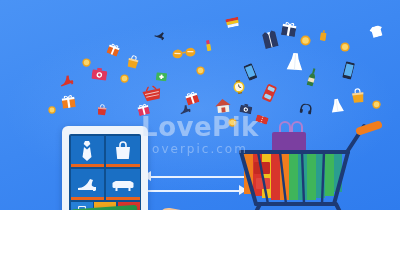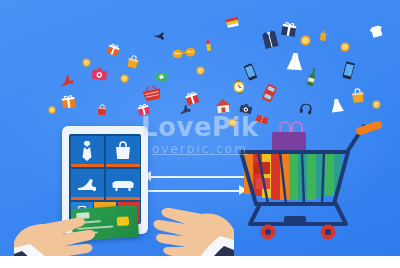--- a/index.html
+++ b/index.html
@@ -1,18 +1,18 @@
 <!DOCTYPE html>
 <html><head>
 <meta charset="utf-8">
 <style>
   html,body{margin:0;padding:0;background:#fff;}
   body{font-family:"Liberation Sans",sans-serif;}
   #stage{
-    position:relative;width:400px;height:256px;overflow:hidden;
+    position:relative;width:400px;height:210px;overflow:hidden;
     background:linear-gradient(160deg,#4a93f5 0%,#3d88f2 45%,#2f7cee 100%);
   }
   
   #stage::before{
     content:"";position:absolute;inset:0;
     background:radial-gradient(ellipse 70% 60% at 50% 52%,rgba(120,180,255,.35),rgba(0,0,0,0) 70%);
     pointer-events:none;
   }
   .layer{position:absolute;inset:0;}
   .ic{position:absolute;line-height:0;}
@@ -21,21 +21,21 @@
   #watermark{
     position:absolute;left:0;right:0;top:114px;text-align:center;
     pointer-events:none;user-select:none;z-index:40;
   }
   #wm-main{
     font-family:"DejaVu Sans",sans-serif;font-weight:700;font-size:26px;
     letter-spacing:.5px;color:rgba(215,230,250,.55);display:block;line-height:1;
   }
   #wm-sub{
     font-family:"DejaVu Sans",sans-serif;font-size:12px;letter-spacing:2px;
-    color:rgba(205,225,250,.45);display:block;margin-top:3px;line-height:1;text-decoration:underline;
+    color:rgba(205,225,250,.45);display:block;margin-top:3px;line-height:1;
   }
 
   
   .arrow-line{position:absolute;height:2px;background:#e9f2ff;border-radius:1px;}
   .arrow-head{position:absolute;width:0;height:0;}
 
   
   #tablet-wrap{position:absolute;left:62px;top:126px;width:86px;height:108px;z-index:20;}
   #tablet-body{
     position:absolute;inset:0;background:#eef4fb;border-radius:6px;

